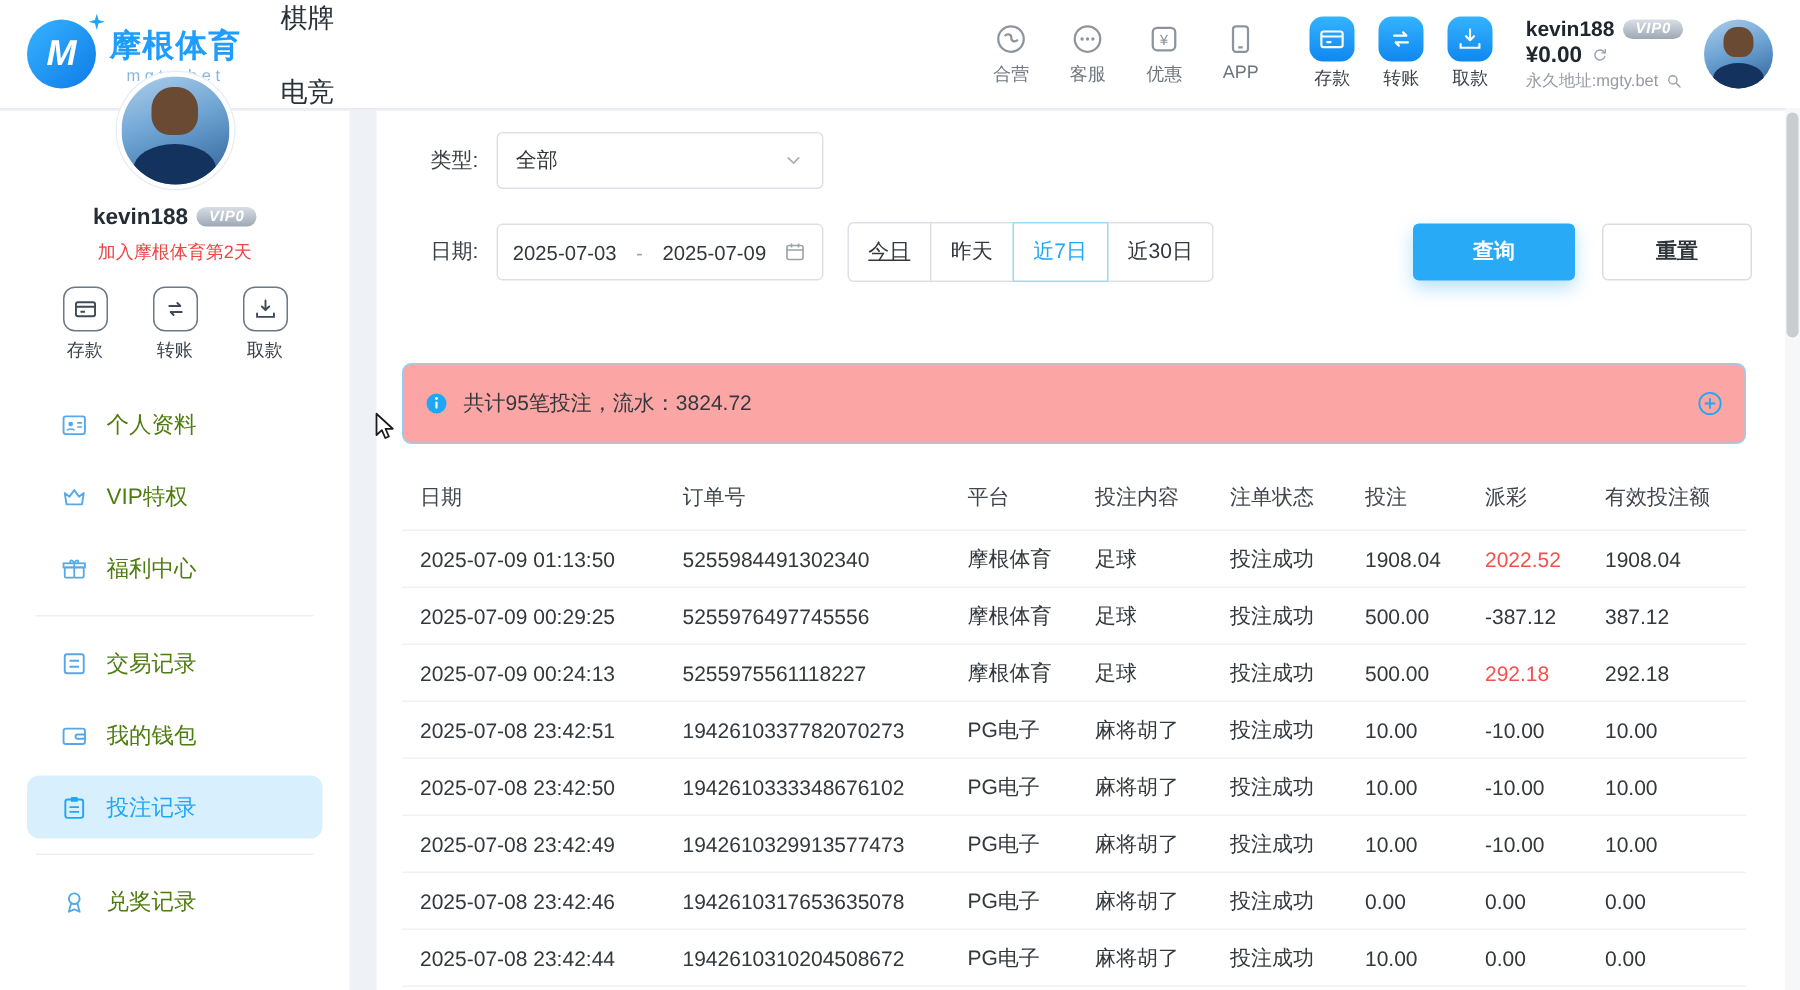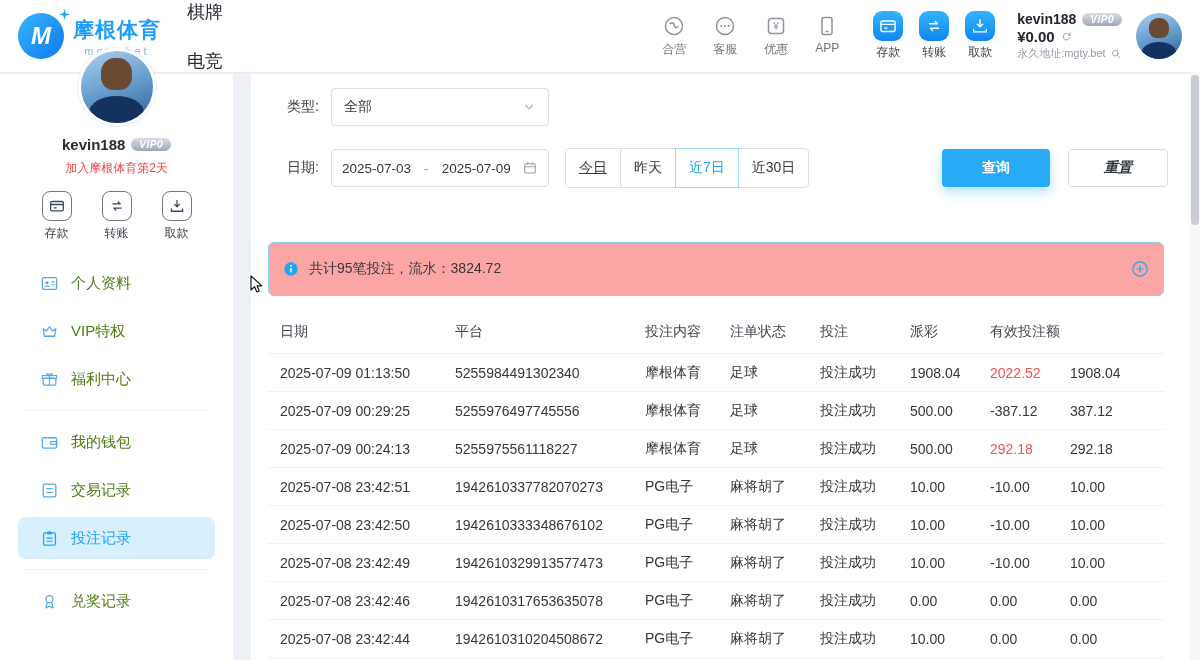--- a/index.html
+++ b/index.html
@@ -128,21 +128,21 @@
   .filter-actions { margin-left:auto; margin-right:22px; display:flex; gap:18px; }
   .btn-query {
     width:108px; height:38px; background:#29aaf6; color:#fff; border:none; border-radius:4px;
     font-size:14px; font-weight:bold; display:flex; align-items:center; justify-content:center;
     cursor:pointer; box-shadow:0 5px 12px rgba(41,170,246,.35);
     font-family:inherit;
   }
   .btn-reset {
     width:100px; height:38px; background:#fff; border:1px solid #d9dde2; border-radius:4px;
     color:#2f353b; font-size:14px; font-weight:bold; display:flex; align-items:center; justify-content:center;
-    cursor:pointer; font-family:inherit;font-style:italic;
+    cursor:pointer; font-family:inherit;
   }
 
   .summary {
     margin:54px 26px 0 17px; height:54px; border:1px solid #8ed1f9; border-radius:6px;
     display:flex; align-items:center; padding:0 14px; gap:10px; background:#fca5a5;
   }
   .summary .info { width:16px; height:16px; flex:0 0 auto; }
   .summary-text { font-size:14px; color:#33383d; }
   .summary .plus { margin-left:auto; width:18px; height:18px; cursor:pointer; }
 
@@ -365,34 +365,34 @@
             <rect x="3" y="7" width="18" height="3.5"></rect>
             <path d="M12 7v12M9.2 6.8C7.4 5 9.8 3 12 6.8c2.2-3.8 4.6-1.8 2.8 0"></path>
           </svg>
         </span>
         <span class="menu-label">福利中心</span>
       </div>
       <div class="menu-divider"></div>
       <div class="menu-item">
         <span class="icon">
           <svg viewBox="0 0 24 24" fill="none" stroke="currentColor" stroke-width="1.6">
+            <rect x="4" y="4" width="16" height="16" rx="2"></rect>
+            <path d="M8 9.5h8M8 14.5h8"></path>
+          </svg>
+        </span>
+        <span class="menu-label">交易记录</span>
+      </div>
+      <div class="menu-item">
+        <span class="icon">
+          <svg viewBox="0 0 24 24" fill="none" stroke="currentColor" stroke-width="1.6">
             <rect x="3" y="6" width="18" height="13" rx="2"></rect>
             <path d="M14.8 11H21v3.5h-6.2a1.75 1.75 0 010-3.5z"></path>
           </svg>
         </span>
         <span class="menu-label">我的钱包</span>
-      </div>
-      <div class="menu-item">
-        <span class="icon">
-          <svg viewBox="0 0 24 24" fill="none" stroke="currentColor" stroke-width="1.6">
-            <rect x="4" y="4" width="16" height="16" rx="2"></rect>
-            <path d="M8 9.5h8M8 14.5h8"></path>
-          </svg>
-        </span>
-        <span class="menu-label">交易记录</span>
       </div>
       <div class="menu-item active">
         <span class="icon">
           <svg viewBox="0 0 24 24">
             <rect x="4.5" y="5" width="15" height="15.5" rx="2" fill="none" stroke="currentColor" stroke-width="1.6"></rect>
             <rect x="9" y="3" width="6" height="4" rx="1" fill="currentColor"></rect>
             <path d="M8 11.5h8M8 15.5h8" stroke="currentColor" stroke-width="1.5"></path>
           </svg>
         </span>
         <span class="menu-label">投注记录</span>
@@ -462,20 +462,21 @@
         <svg viewBox="0 0 24 24" fill="none" stroke="#1fa6f4" stroke-width="1.6" stroke-linecap="round">
           <circle cx="12" cy="12" r="9.5"></circle>
           <path d="M12 8v8M8 12h8"></path>
         </svg>
       </span>
   </div>
 
   <div class="table">
     <div class="thead" id="tableHead">
         <div class="tcell">日期</div>
+        <div class="tcell">订单号</div>
         <div class="tcell">平台</div>
         <div class="tcell">投注内容</div>
         <div class="tcell">注单状态</div>
         <div class="tcell">投注</div>
         <div class="tcell">派彩</div>
         <div class="tcell">有效投注额</div>
       </div>
     <div id="tableBody">
         <div class="trow">
           <div class="tcell">2025-07-09 01:13:50</div>

